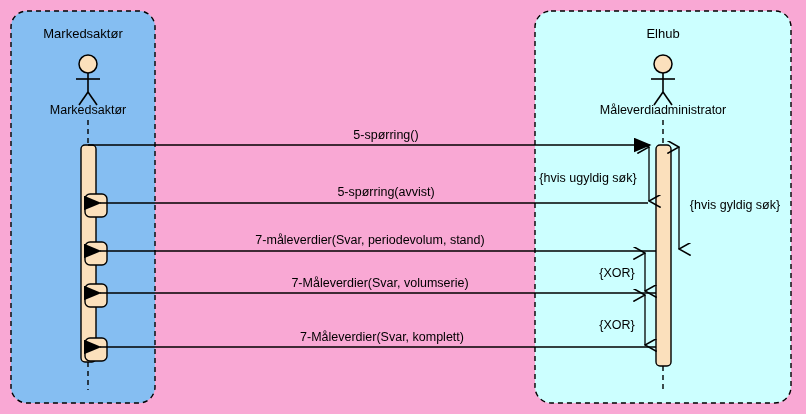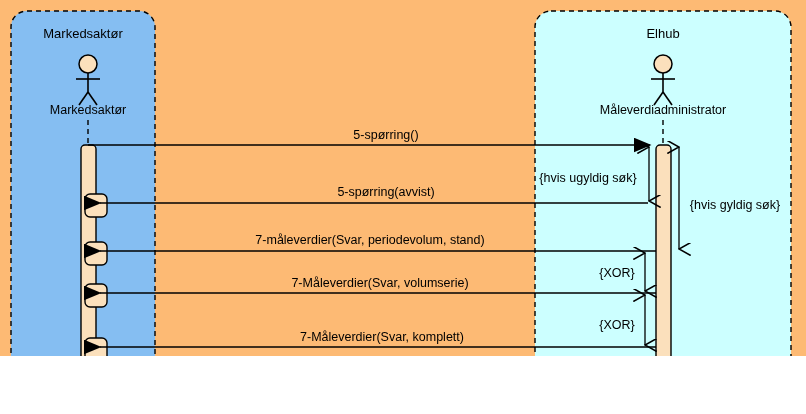--- a/index.html
+++ b/index.html
@@ -6,22 +6,22 @@
     margin: 0;
     padding: 0;
     background: #ffffff;
   }
   body {
     font-family: "Liberation Sans", sans-serif;
   }
   #canvas {
     position: relative;
     width: 806px;
-    height: 356px;
-    background: #fdba74;
+    height: 414px;
+    background: #f9a8d4;
     overflow: hidden;
   }
   #svg-root {
     position: absolute;
     left: 0;
     top: 0;
     width: 806px;
     height: 414px;
   }
   .partition-label {

